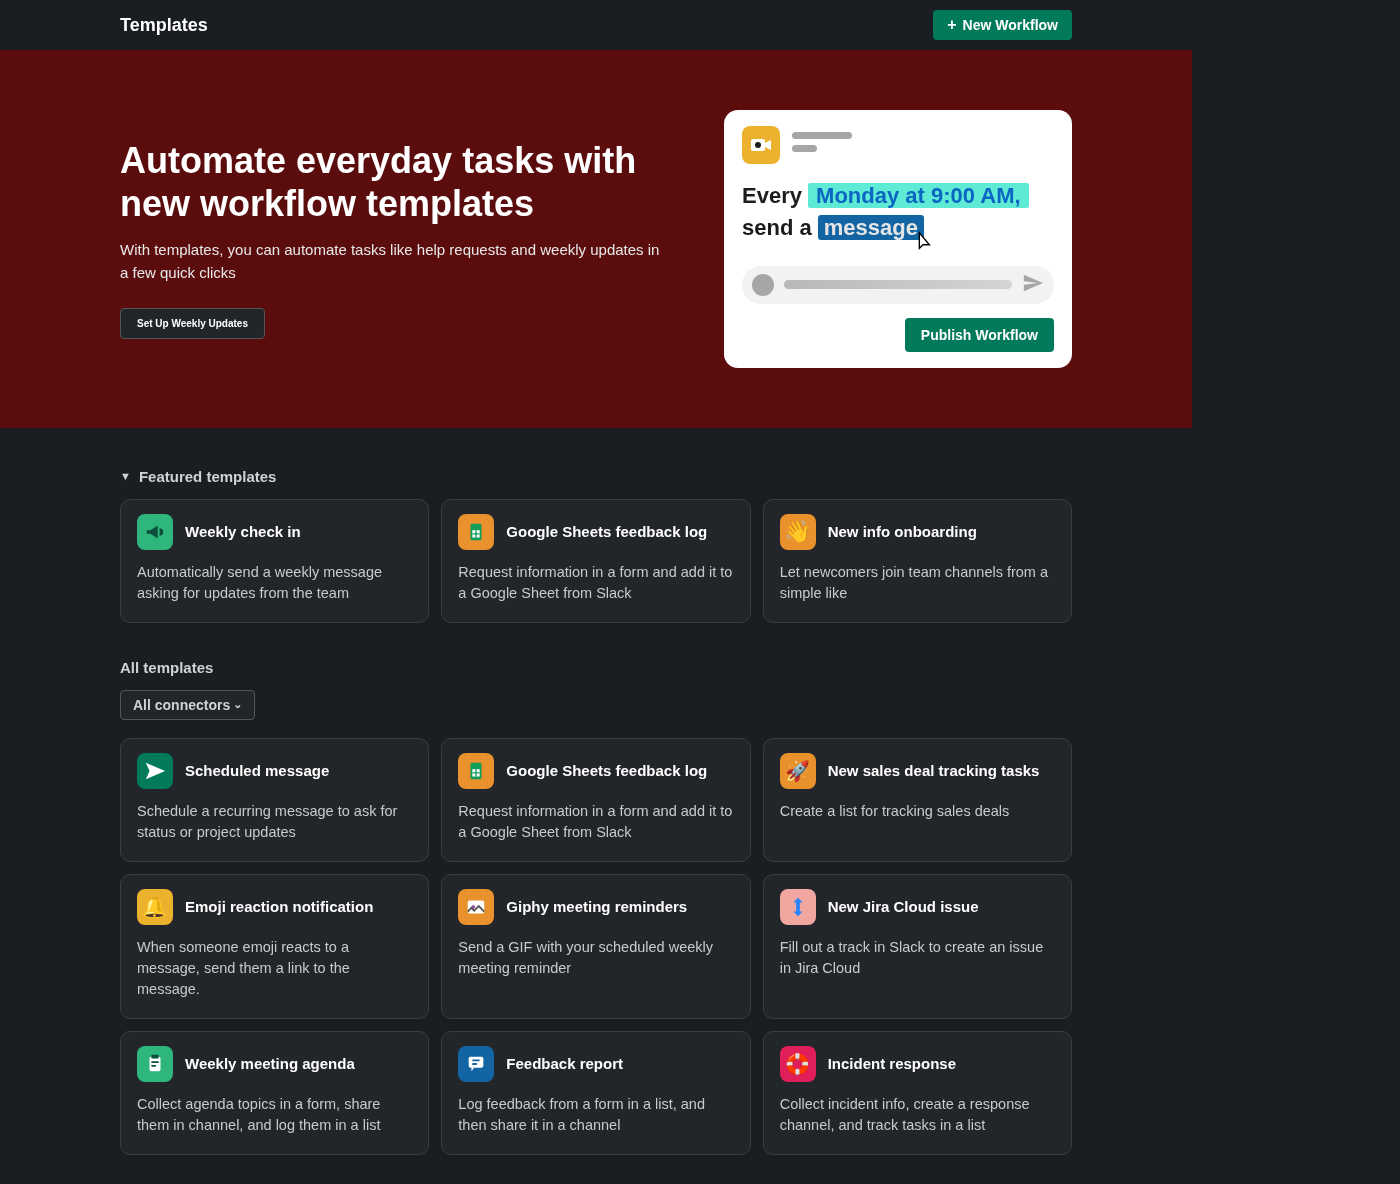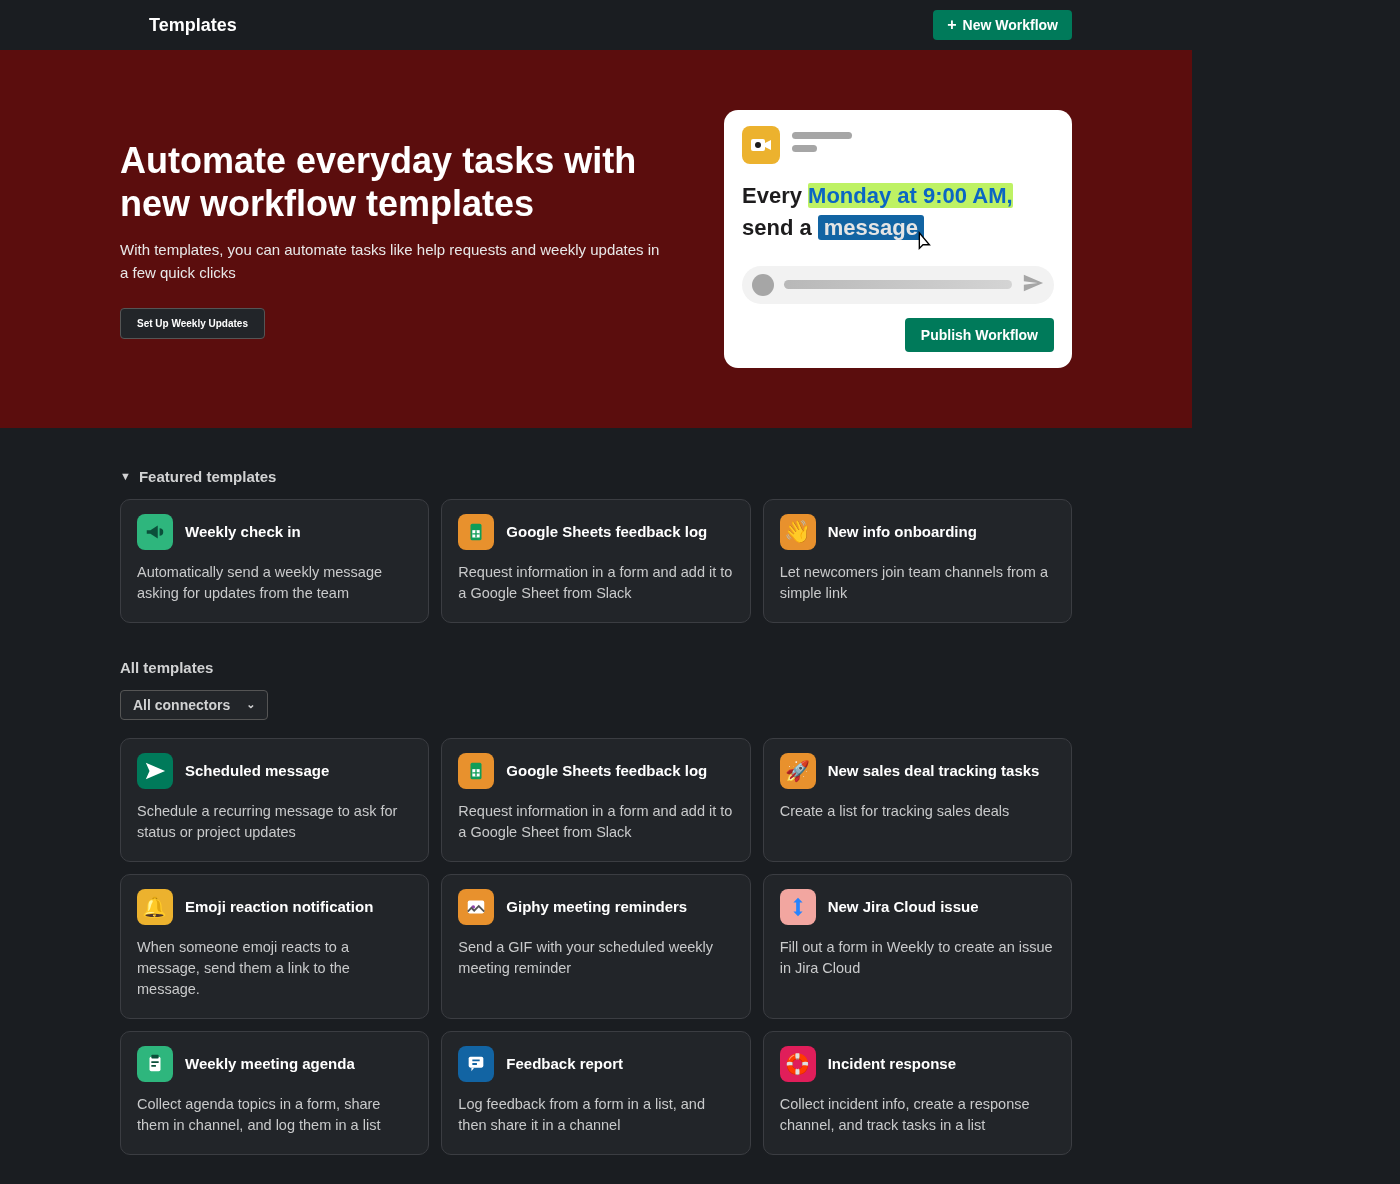--- a/index.html
+++ b/index.html
@@ -13,21 +13,20 @@
     display: flex;
     align-items: center;
     justify-content: space-between;
     padding: 10px 120px 10px 120px;
     background: #1a1d21;
   }
   .topbar h1 {
     color: #ffffff;
     font-size: 18px;
     font-weight: 800;
-    margin-left: 29px;
   }
   .new-workflow-btn {
     display: flex;
     align-items: center;
     gap: 6px;
     background: #007a5a;
     color: #fff;
     border: none;
     border-radius: 4px;
     padding: 7px 14px;
@@ -101,23 +100,23 @@
   }
   .skel-line.short { width: 60px; }
   .skel-line.shorter { width: 25px; }
   .hero-card-body {
     font-size: 22px;
     font-weight: 800;
     line-height: 1.45;
     margin-bottom: 22px;
   }
   .hl-blue-light {
-    background: #bef264;
+    background: #5eead4;
     color: #0b66c3;
-    padding: 0 0;
+    padding: 0 8px;
     border-radius: 2px;
   }
   .hl-blue-dark {
     background: #1264a3;
     color: #e5e5e5;
     padding: 0 6px;
     border-radius: 3px;
     position: relative;
   }
   .cursor-icon {
@@ -184,21 +183,21 @@
     color:#ffffff; font-weight:700; font-size:15px;
   }
   .card-desc {
     color:#c9cacb; font-size:14.5px; line-height:1.45;
   }
   .all-heading {
     color:#d1d2d3; font-size:15px; font-weight:700;
     margin-bottom:14px;
   }
   .filter-btn {
-    display:inline-flex;align-items:center;gap:16px;
+    display:inline-flex;align-items:center;gap:3px;
     background:#222529;
     border:1px solid #555;
     border-radius:4px;
     padding:6px 12px;
     color:#d1d2d3;
     font-size:14px;
     font-weight:600;
     cursor:pointer;
     margin-bottom:18px;
   }
@@ -291,21 +290,21 @@
         </div>
         <div class="card-desc">Request information in a form and add it to a Google Sheet from Slack</div>
       </div>
       <div class="card">
         <div class="card-head">
           <div class="card-icon" style="background:#e8912d">
             <span style="font-size:22px">👋</span>
           </div>
           <div class="card-title">New info onboarding</div>
         </div>
-        <div class="card-desc">Let newcomers join team channels from a simple link</div>
+        <div class="card-desc">Let newcomers join team channels from a simple like</div>
       </div>
     </div>
 
   
   <div class="all-heading">All templates</div>
   <button class="filter-btn">
     <span>All connectors</span>
     <span class="chev">⌄</span>
   </button>
   <div class="card-grid" id="all-grid" style="margin-bottom:0;">
@@ -366,21 +365,21 @@
       </div>
       <div class="card">
         <div class="card-head">
           <div class="card-icon" style="background:#f2a6a0">
             <svg class="ic" viewBox="0 0 24 24" fill="#2684ff">
               <path d="M12 2 7 7h3v5h4V7h3L12 2zM12 22l5-5h-3v-5h-4v5H7l5 5z"></path>
             </svg>
           </div>
           <div class="card-title">New Jira Cloud issue</div>
         </div>
-        <div class="card-desc">Fill out a form in Weekly to create an issue in Jira Cloud</div>
+        <div class="card-desc">Fill out a track in Slack to create an issue in Jira Cloud</div>
       </div>
       <div class="card">
         <div class="card-head">
           <div class="card-icon" style="background:#2eb67d">
             <svg class="ic" viewBox="0 0 24 24" fill="#fff">
               <rect x="6" y="4" width="12" height="16" rx="2" fill="#fff"></rect>
               <rect x="8" y="2" width="8" height="4" rx="1" fill="#0b4f3a"></rect>
               <path d="M8 10h8M8 14h5" stroke="#0b4f3a" stroke-width="2"></path>
             </svg>
           </div>

